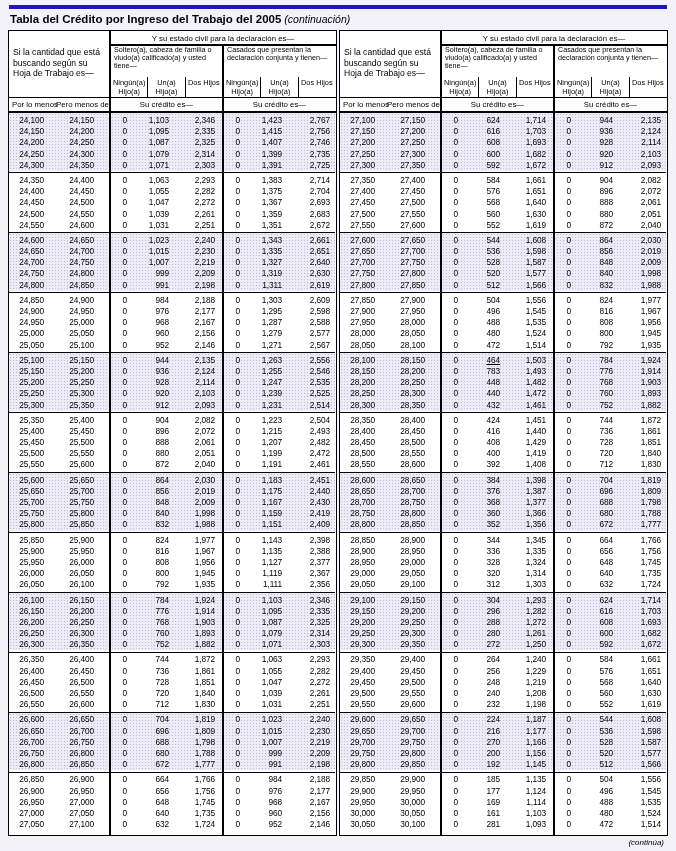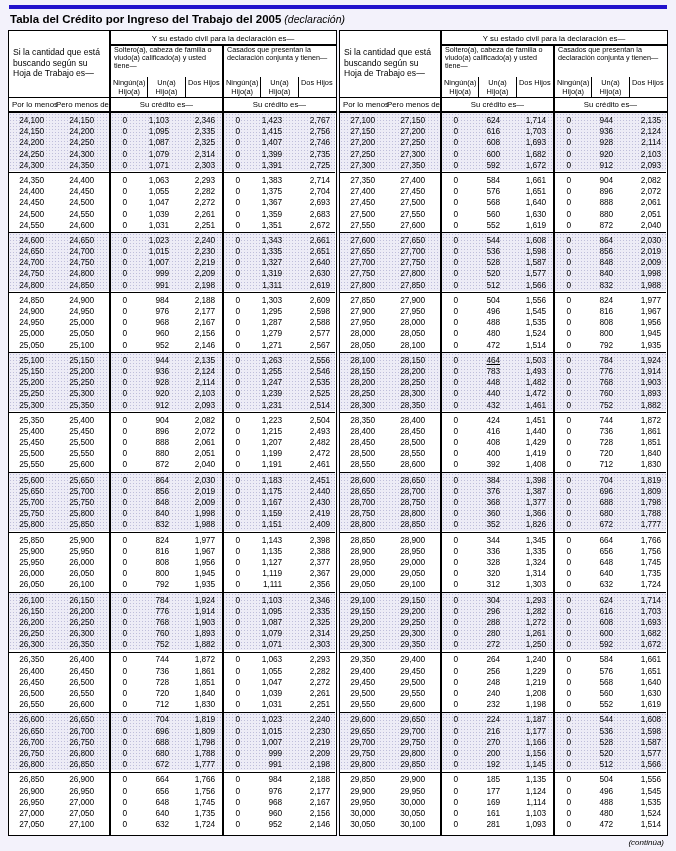--- a/index.html
+++ b/index.html
@@ -54,21 +54,21 @@
   .c6{padding-right:9px;}
   .c7{padding-right:5px;}
   .continua{position:absolute;right:12px;top:838px;font-size:8px;font-style:italic;}
 </style>
 </head>
 <body>
 
 <div class="page">
   <div class="toprule"></div>
 
-  <div class="titlebar"><span>Tabla del Crédito por Ingreso del Trabajo del 2005</span><span class="title-suffix"> (declaración)</span></div>
+  <div class="titlebar"><span>Tabla del Crédito por Ingreso del Trabajo del 2005</span><span class="title-suffix"> (continuación)</span></div>
 
 
   <div class="tablewrap">
 
     <div class="half left">
       <div class="lookup">Si la cantidad que está buscando según su Hoja de Trabajo es—</div>
       <div class="marital">Y su estado civil para la declaración es—</div>
       <div class="groupdesc groupS">Soltero(a), cabeza de familia o viudo(a) calificado(a) y usted tiene—</div>
       <div class="groupdesc groupM">Casados que presentan la declaración conjunta y tienen—</div>
       <div class="subrow s">
@@ -1089,21 +1089,21 @@
               <div class="cell c4" style="grid-column: 6;">1,366</div>
               <div class="cell c5" style="grid-column: 8;">0</div>
               <div class="cell c6" style="grid-column: 9;">680</div>
               <div class="cell c7" style="grid-column: 10;">1,788</div>
             </div>
             <div class="row">
               <div class="cell c0" style="grid-column: 1;">28,800</div>
               <div class="cell c1" style="grid-column: 2;">28,850</div>
               <div class="cell c2" style="grid-column: 4;">0</div>
               <div class="cell c3" style="grid-column: 5;">352</div>
-              <div class="cell c4" style="grid-column: 6;">1,826</div>
+              <div class="cell c4" style="grid-column: 6;">1,356</div>
               <div class="cell c5" style="grid-column: 8;">0</div>
               <div class="cell c6" style="grid-column: 9;">672</div>
               <div class="cell c7" style="grid-column: 10;">1,777</div>
             </div>
           </div>
           <div class="block">
             <div class="row">
               <div class="cell c0" style="grid-column: 1;">28,850</div>
               <div class="cell c1" style="grid-column: 2;">28,900</div>
               <div class="cell c2" style="grid-column: 4;">0</div>

